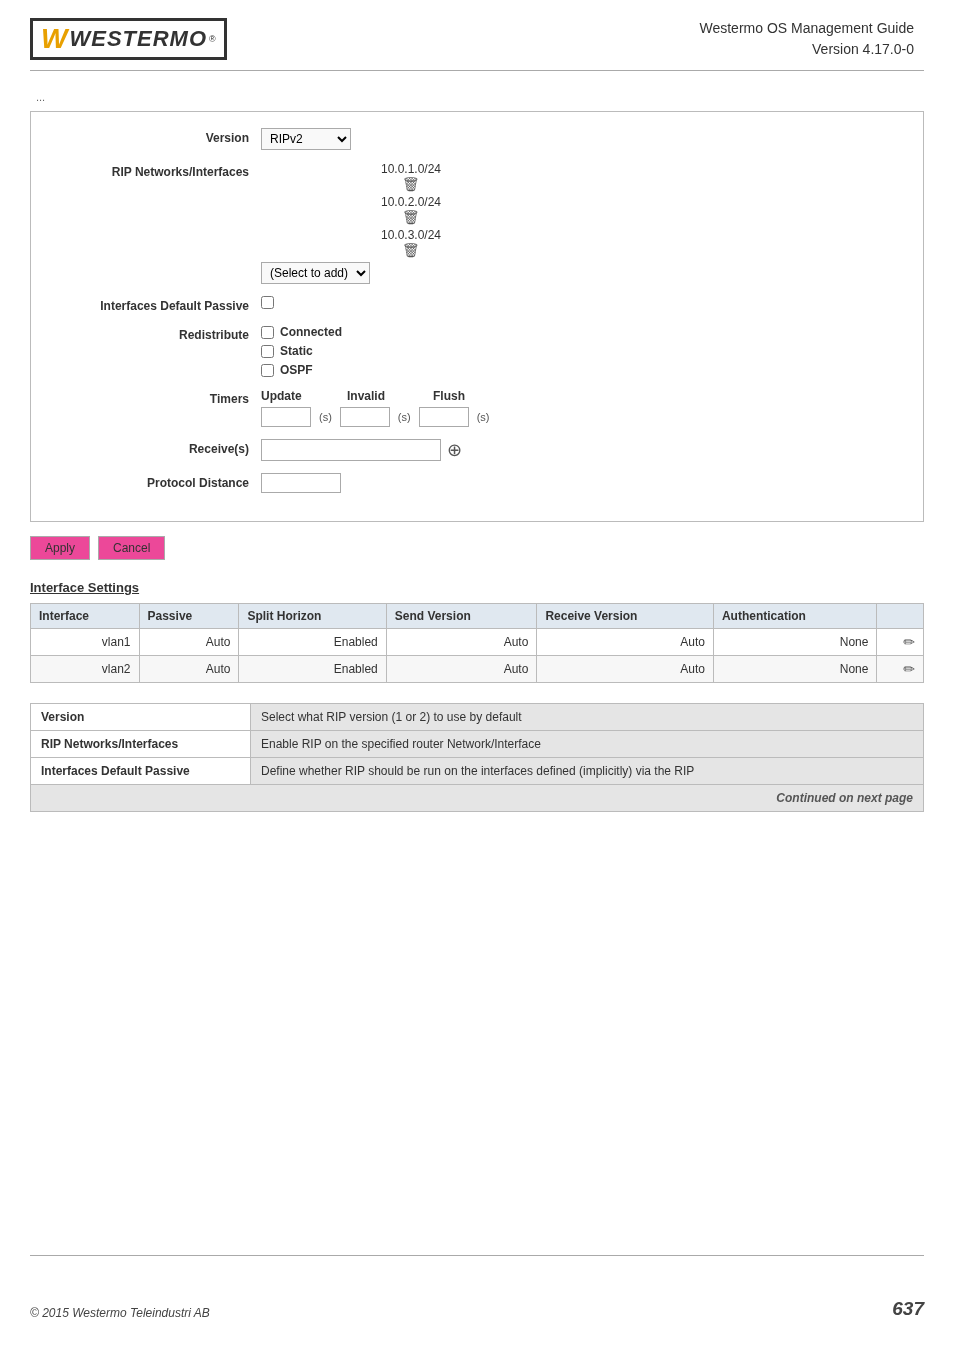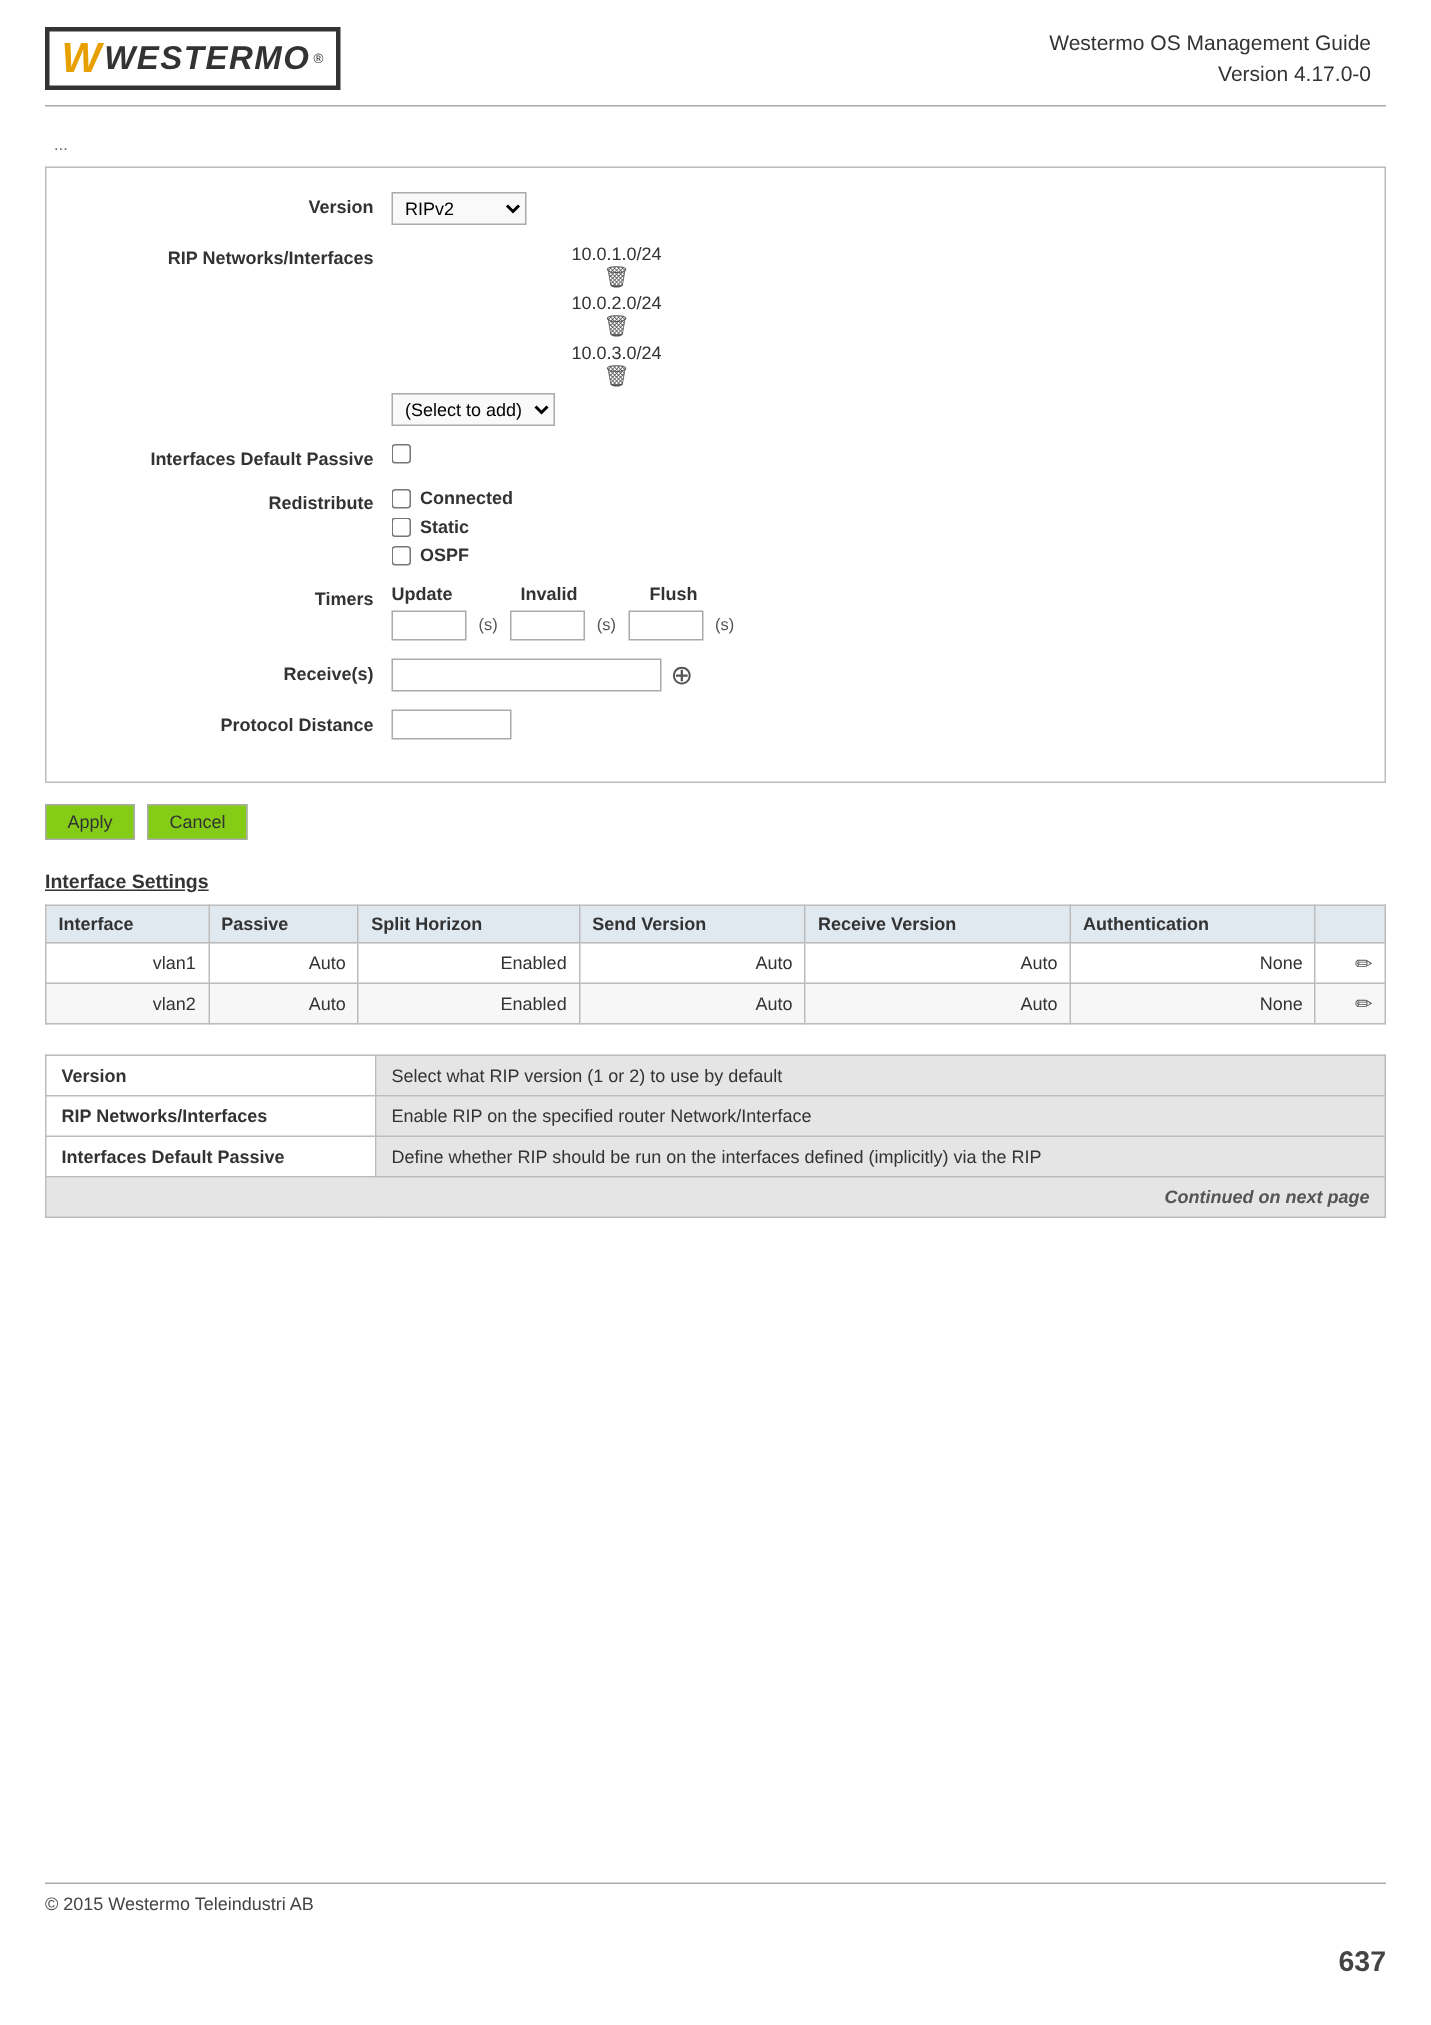--- a/index.html
+++ b/index.html
@@ -196,21 +196,21 @@
     }
 
     
     .button-row {
       display: flex;
       gap: 8px;
       margin-bottom: 20px;
     }
     button.apply-btn, button.cancel-btn {
       border: 1px solid #aaa;
-      background: #84cc16;
+      background: #ec4899;
       padding: 4px 14px;
       font-size: 12px;
       cursor: pointer;
       color: #333;
     }
 
     
     .section-title {
       font-size: 13px;
       font-weight: bold;
@@ -285,23 +285,24 @@
       padding: 0 30px;
     }
     .footer-divider {
       border: none;
       border-top: 1px solid #aaa;
       margin-bottom: 6px;
     }
     .footer-content {
       display: flex;
       justify-content: space-between;
-      align-items: flex-start;
+      align-items: flex-end;
       font-size: 12px;
       color: #444;
+      font-style: italic;
     }
     .footer-page {
       font-weight: bold;
       font-size: 19px;
       margin-top: 36px;
     }
   </style>
 </head>
 <body>
 

